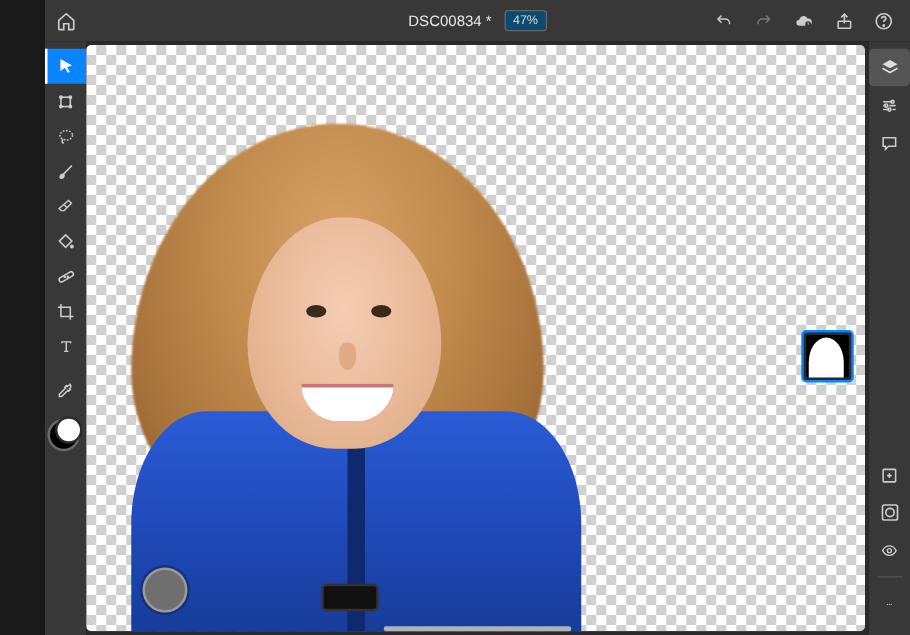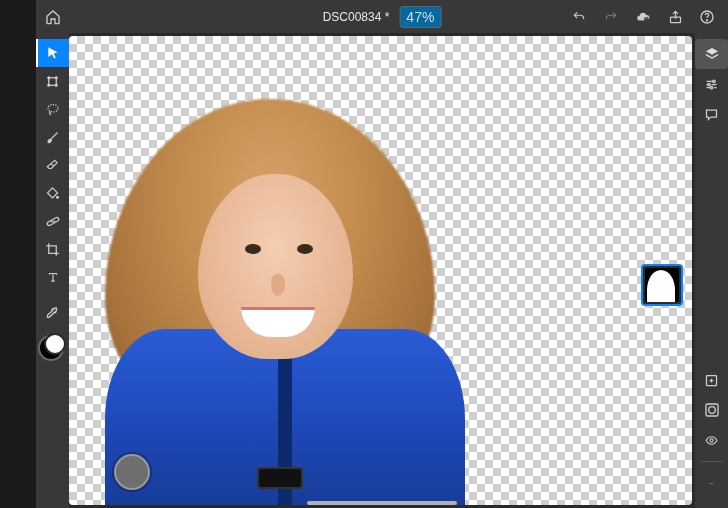--- a/index.html
+++ b/index.html
@@ -4,21 +4,21 @@
 <style>
   * { box-sizing: border-box; margin: 0; padding: 0; }
   html, body { width: 728px; height: 508px; overflow: hidden; font-family: -apple-system, Helvetica, Arial, sans-serif; background: #000; }
   .app { width: 728px; height: 508px; background: #1a1a1a; display: flex; flex-direction: column; padding-left: 36px; }
 
   
   .topbar { height: 33px; background: #383838; display: flex; align-items: center; color: #ddd; font-size: 12px; position: relative; }
   .topbar .home { width: 33px; height: 33px; display:flex; align-items:center; justify-content:center; }
   .topbar .center { position:absolute; left:50%; transform:translateX(-50%); display:flex; align-items:center; gap:10px; }
   .doc-title { color:#e8e8e8; font-size:12px; }
-  .zoom-badge { background:#0369a1; color:#ddd; font-size:14px; padding:2px 6px; border-radius:3px; border:1px solid #666;}
+  .zoom-badge { background:#0c4a6e; color:#ddd; font-size:10px; padding:2px 6px; border-radius:3px; border:1px solid #666;}
   .topbar .right { margin-left:auto; display:flex; align-items:center; gap:14px; padding-right:12px;}
   .top-icon { width:18px; height:18px; display:flex; align-items:center; justify-content:center; color:#ccc; }
   .top-icon.dim { opacity:.45; }
 
   
   .body { flex:1; display:flex; min-height:0; }
 
   
   .left-toolbar { width:33px; background:#383838; display:flex; flex-direction:column; align-items:center; padding-top:6px; gap:0; }
   .tool { width:33px; height:28px; display:flex; align-items:center; justify-content:center; color:#ccc; position:relative; }

